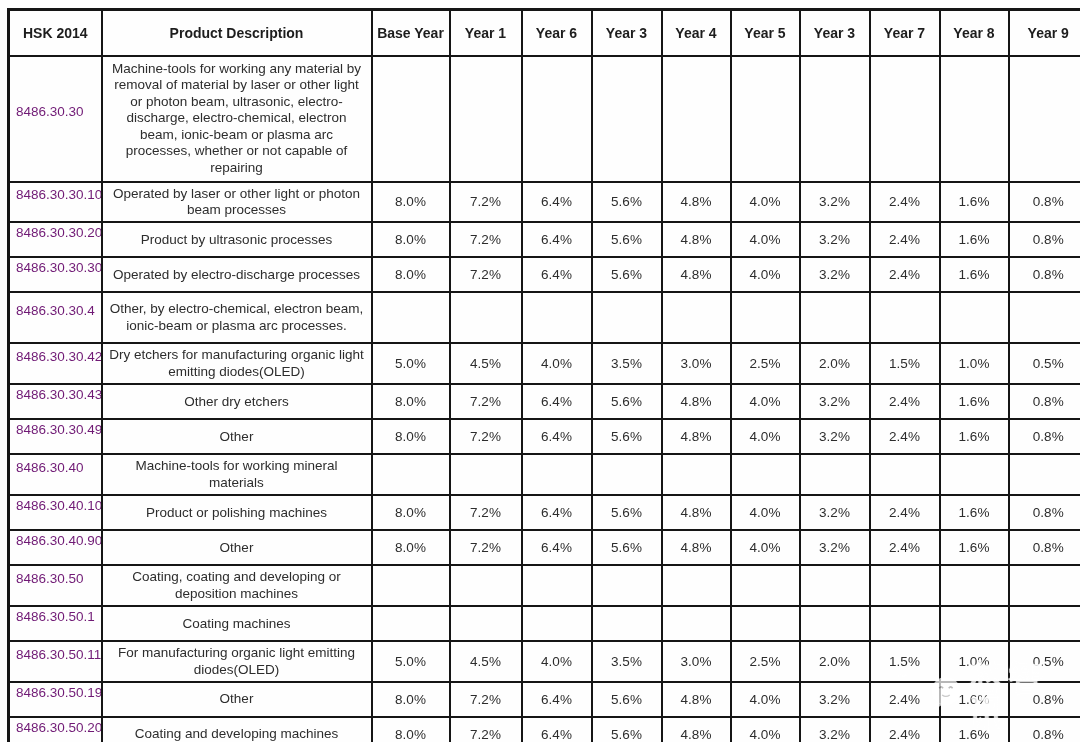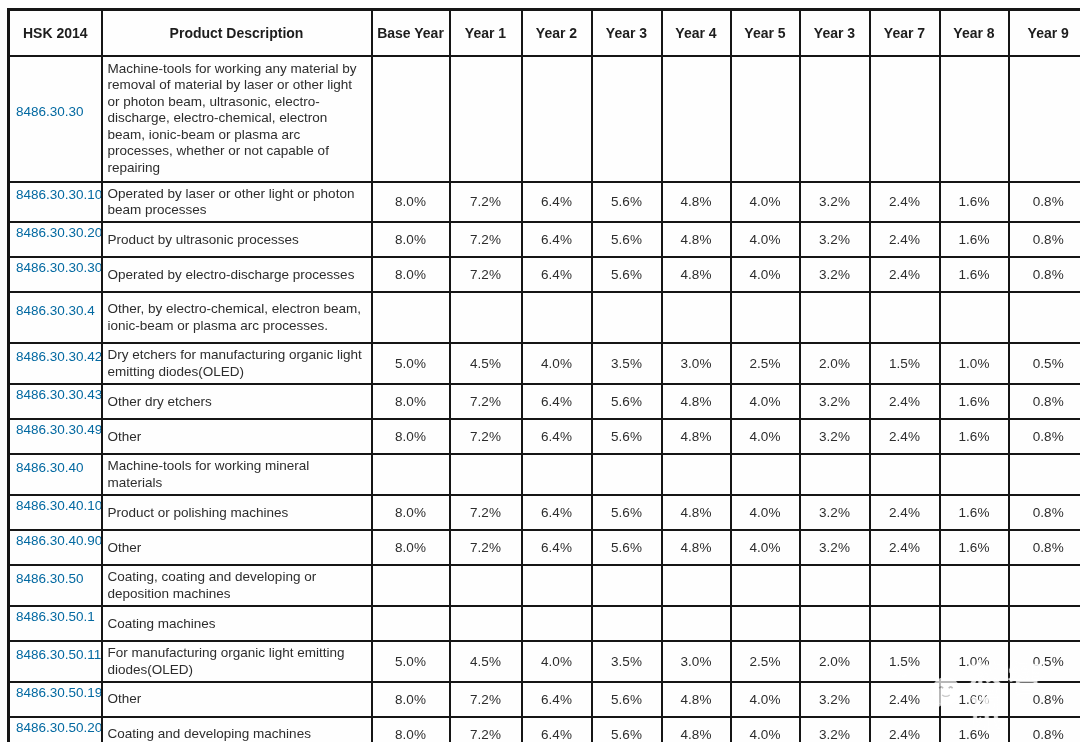--- a/index.html
+++ b/index.html
@@ -29,30 +29,30 @@
   th {
     font-size: 14px;
     font-weight: bold;
     color: #1d1d1d;
     text-align: center;
     vertical-align: middle;
     padding: 2px;
   }
   td.code {
     font-size: 13.5px;
-    color: #0369a1;
+    color: #701a75;
     text-align: left;
     vertical-align: middle;
     padding: 2px 2px 16px 6px;
     white-space: nowrap;
   }
   td.desc {
     font-size: 13.5px;
     color: #2d2d2d;
-    text-align: left;
+    text-align: center;
     vertical-align: middle;
     line-height: 1.22;
     padding: 3px 5px;
   }
   td.rate {
     font-size: 13.5px;
     color: #2d2d2d;
     text-align: center;
     vertical-align: middle;
     padding: 2px;
@@ -106,21 +106,21 @@
         <col style="width: 70px;">
         <col style="width: 69px;">
         <col style="width: 80px;">
       </colgroup>
     <thead>
       <tr style="height: 46px;">
           <th>HSK 2014</th>
           <th>Product Description</th>
           <th>Base Year</th>
           <th>Year 1</th>
-          <th>Year 2</th>
+          <th>Year 6</th>
           <th>Year 3</th>
           <th>Year 4</th>
           <th>Year 5</th>
           <th>Year 3</th>
           <th>Year 7</th>
           <th>Year 8</th>
           <th>Year 9</th>
         </tr>
     </thead>
     <tbody>

